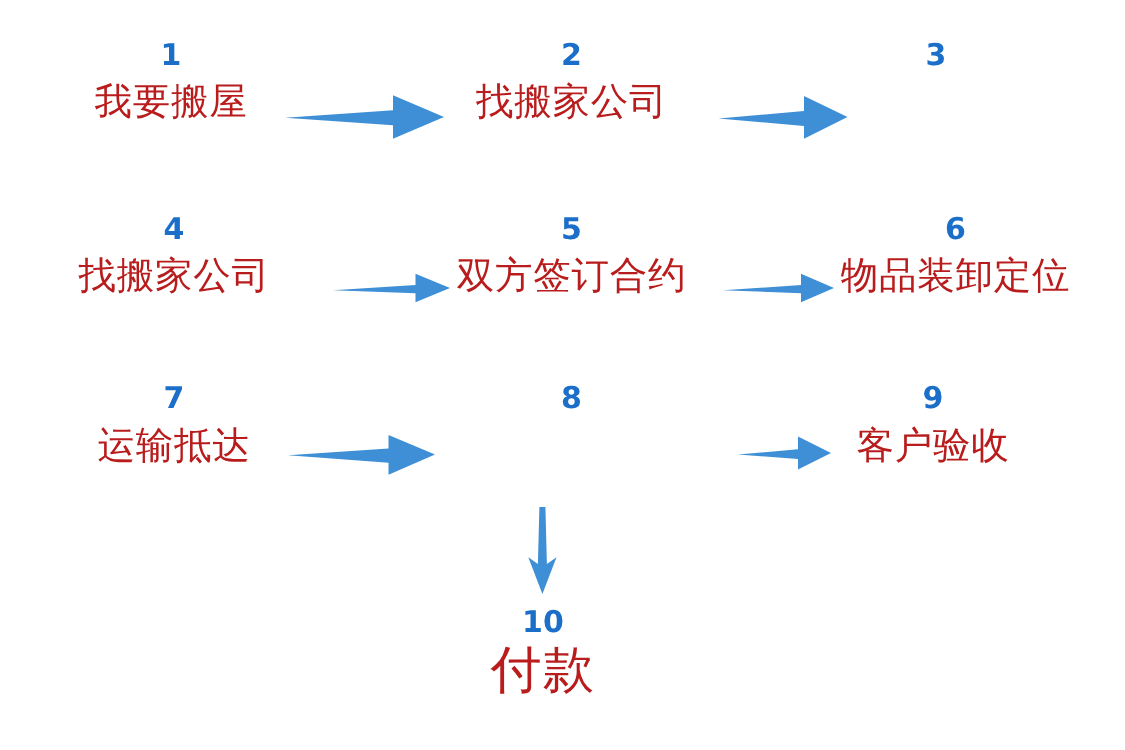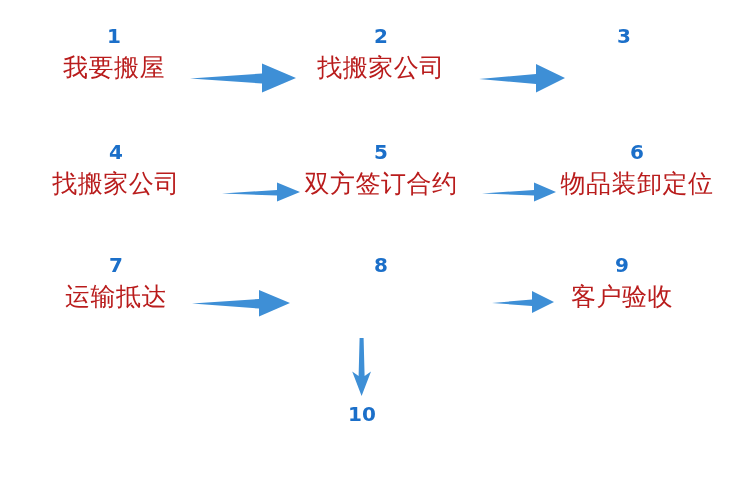--- a/index.html
+++ b/index.html
@@ -159,15 +159,16 @@
   </div>
 
   <div class="arrow" style="left:348px; top:338px;">
     <svg width="28" height="58" viewBox="0 0 28 58" aria-hidden="true">
       <path class="arrow-shape-down" d="M11.6 0 L15.6 0 L16.6 38 L23 33.5 L13.6 58 L4.2 33.5 L10.6 38 Z"></path>
     </svg>
   </div>
 
   <div class="step is-final" style="left:362px; top:404px;">
     <span class="step-number">10</span>
+    <span class="step-label">付款</span>
   </div>
 
 </div>
 
 </body></html>

